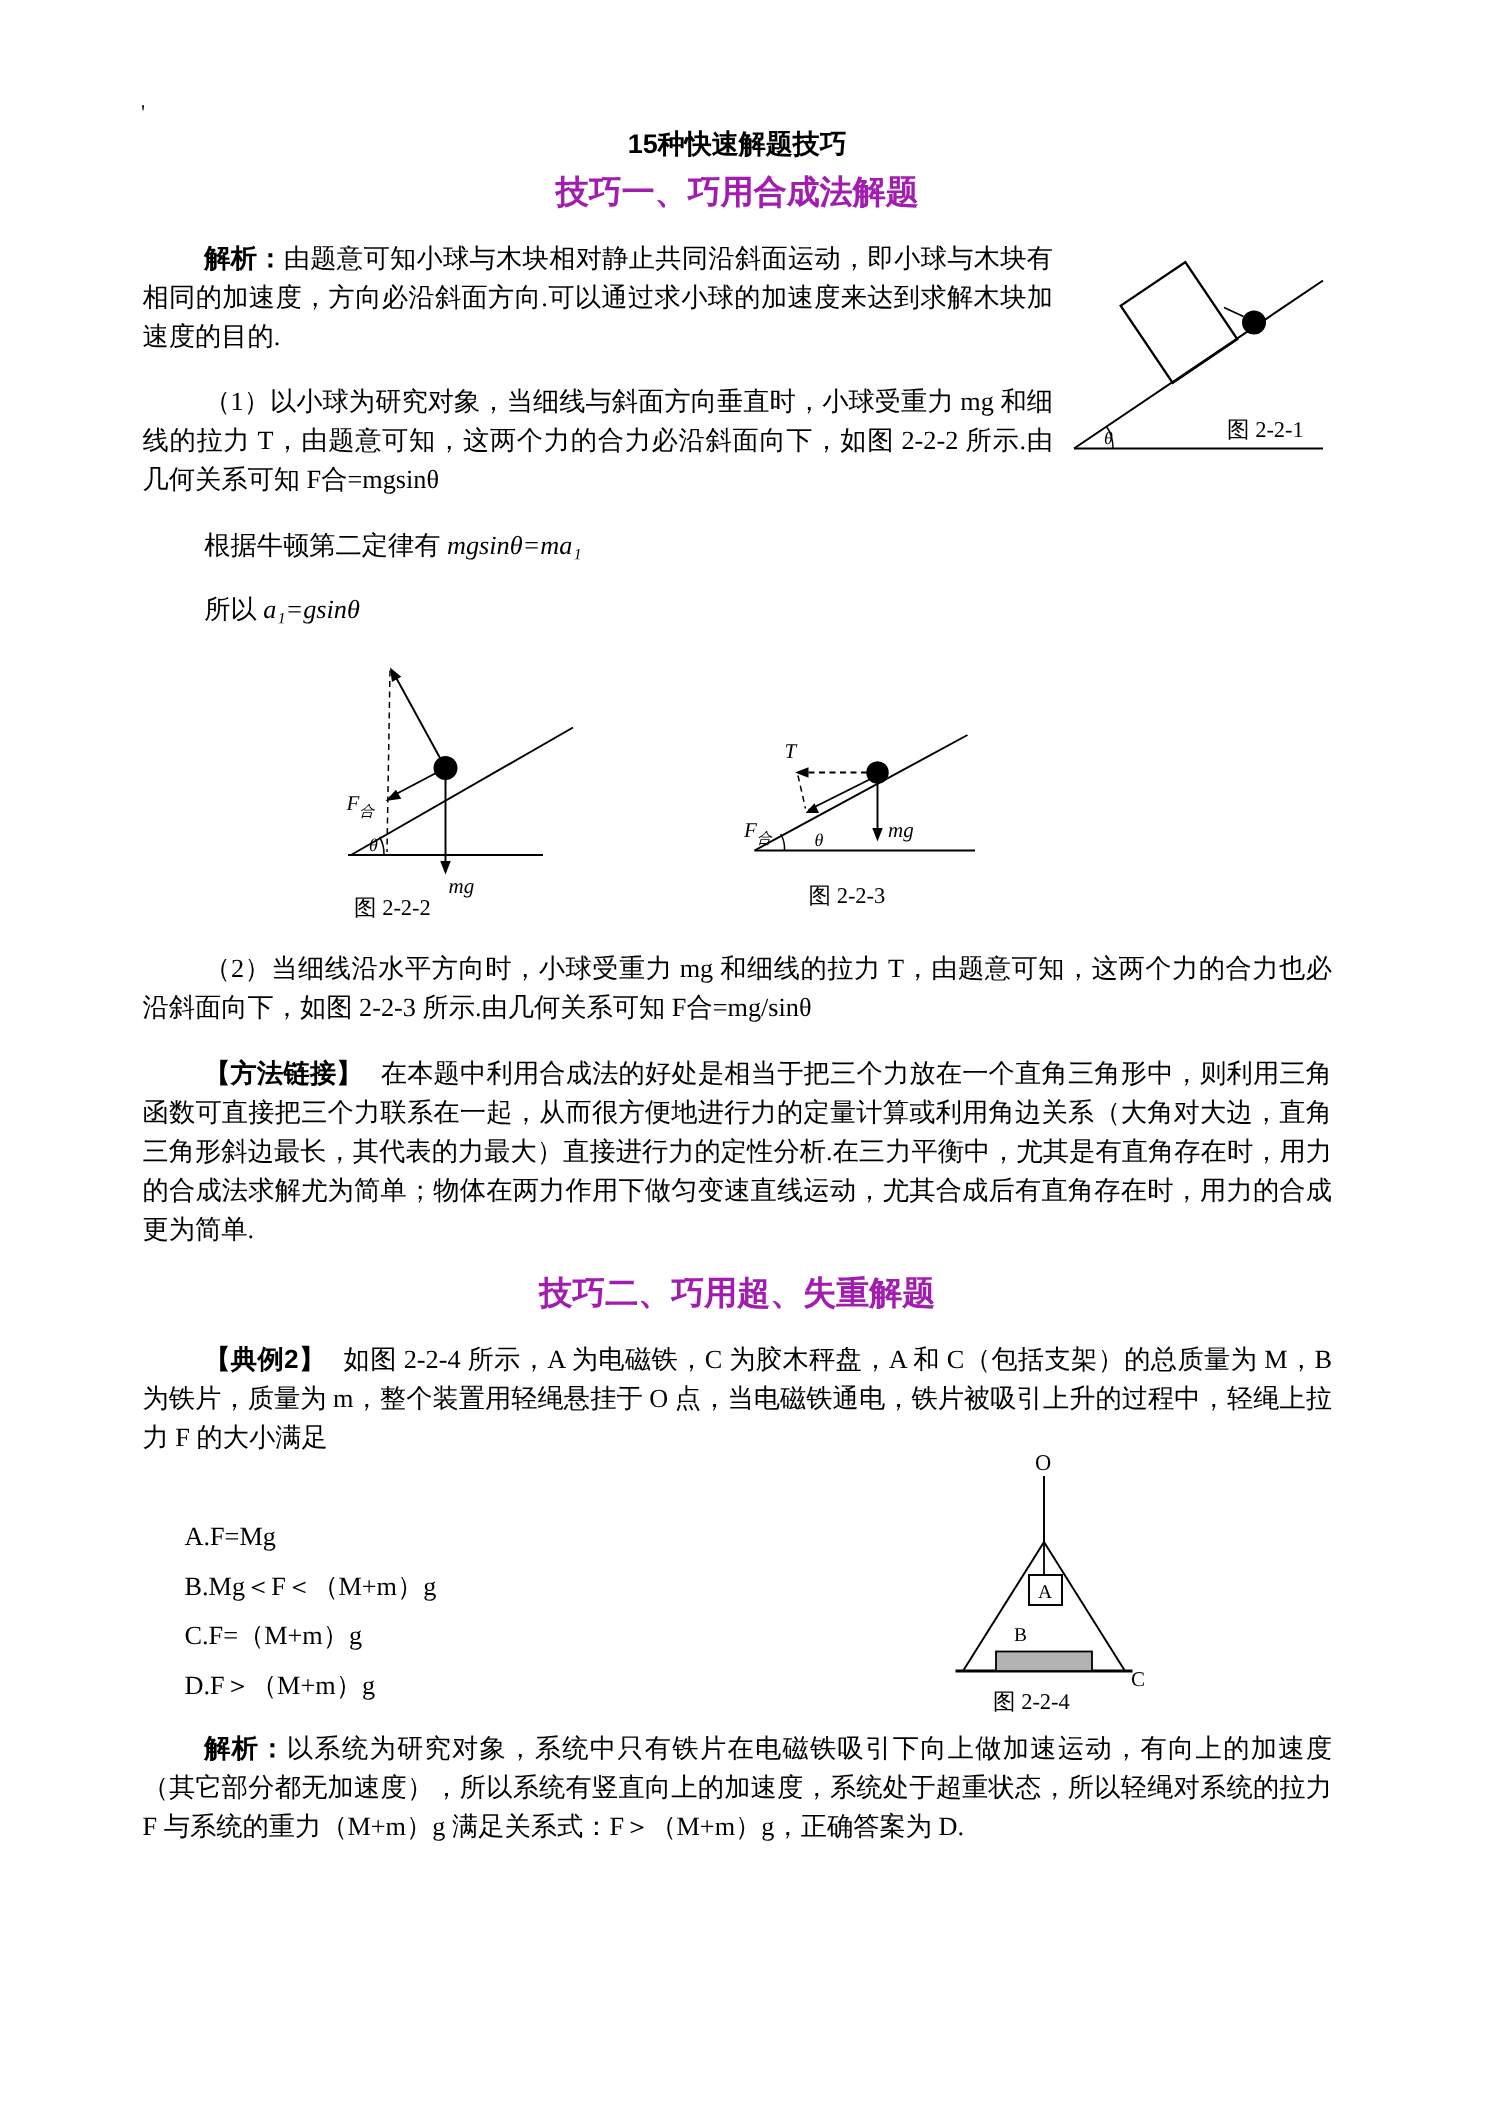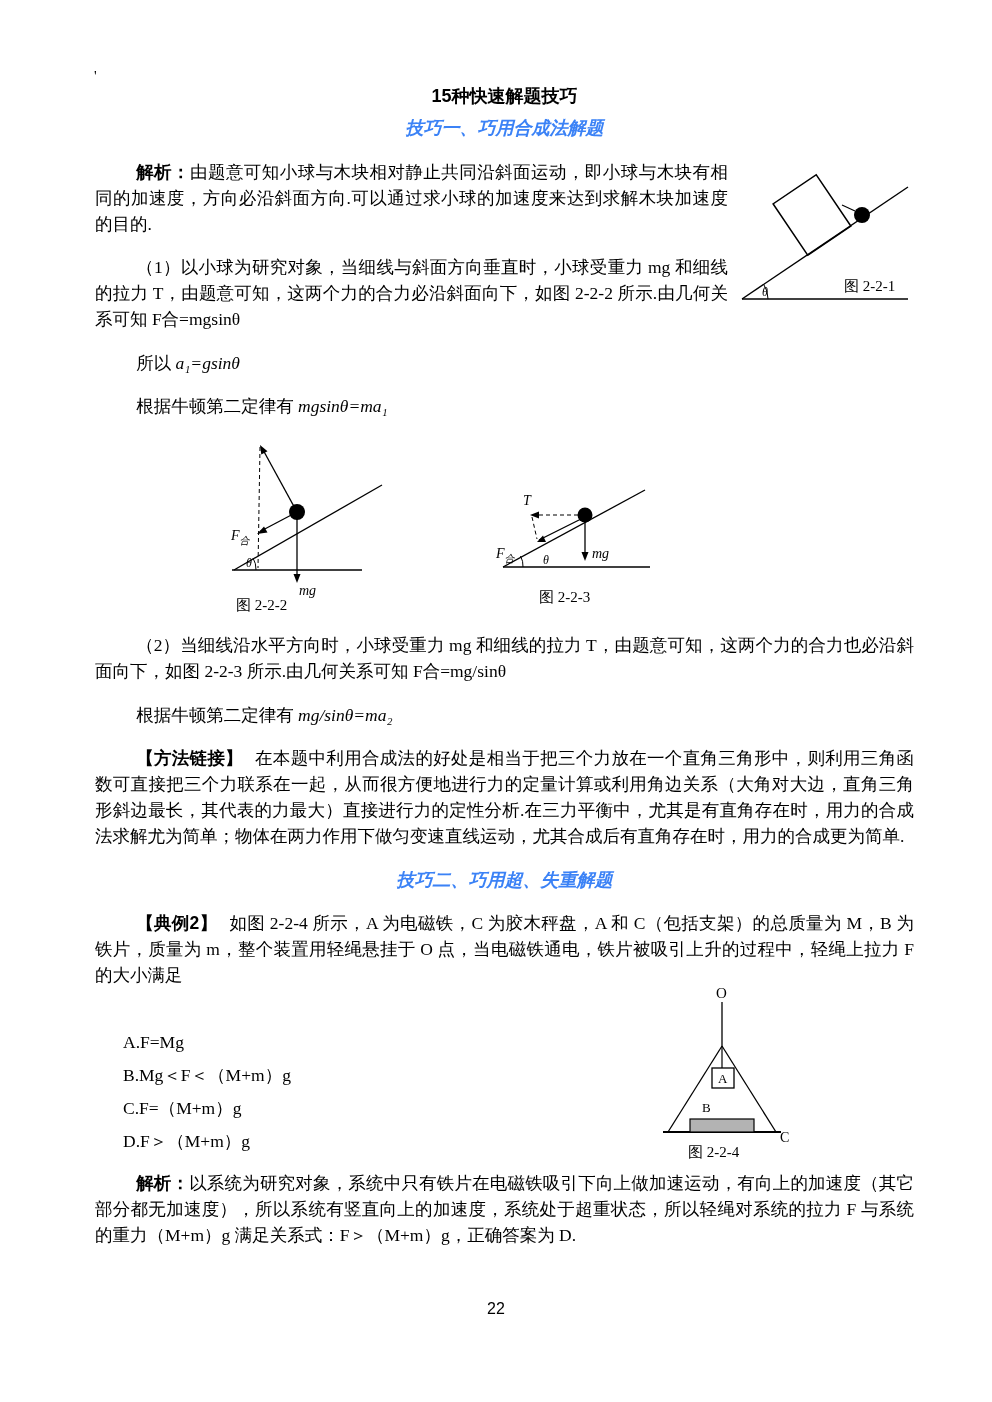--- a/index.html
+++ b/index.html
@@ -1,22 +1,22 @@
 <!DOCTYPE html>
 <html><head>
 <meta charset="utf-8">
 <style>
   html,body{margin:0;padding:0;background:#fff;}
   .page{position:relative;width:992px;height:1402px;background:#fff;overflow:hidden;color:#000;
         font-family:"Liberation Serif","DejaVu Serif",serif;}
-  .content{position:absolute;inset:0;padding:84px 78px 0 95px;font-size:17.5px;line-height:26px;}
+  .content{position:absolute;inset:0;padding:84px 104px 0 95px;font-size:17.5px;line-height:26px;}
   .title{text-align:center;font-family:"Liberation Sans","DejaVu Sans",sans-serif;
          font-weight:700;font-size:18px;line-height:24px;margin-bottom:7px;}
   .h-red{text-align:center;font-family:"Liberation Sans","DejaVu Sans",sans-serif;
-         font-weight:700;font-size:18px;line-height:26px;color:#3b82f6;margin-bottom:2px;font-style:italic;}
+         font-weight:700;font-size:22px;line-height:26px;color:#a21caf;margin-bottom:2px;}
   .h2gap{margin-bottom:4px;}
   .para{text-align:justify;}
   .ind{text-indent:2.35em;}
   .lbl{font-family:"Liberation Sans","DejaVu Sans",sans-serif;font-weight:700;}
   .sp .lbl{margin-right:12px;}
   .fline{padding-left:2.35em;}
   .it{font-style:italic;}
   .fig221{float:right;width:176px;height:146px;margin:0 0 2px 10px;}
   .figrow{display:flex;align-items:flex-end;column-gap:100px;margin:8px 0 2px 135px;clear:both;}
   .optrow{display:flex;justify-content:space-between;margin-top:4px;}
@@ -55,23 +55,23 @@
           <circle cx="124" cy="56" r="8" fill="#000" stroke="none"></circle>
           <text x="24" y="137" font-size="12" font-style="italic">θ</text>
           <text x="106" y="132" font-size="15">图 2-2-1</text>
         </svg>
       </div>
 
       <p class="para ind"><b class="lbl">解析：</b><span>由题意可知小球与木块相对静止共同沿斜面运动，即小球与木块有相同的加速度，方向必沿斜面方向.可以通过求小球的加速度来达到求解木块加速度的目的.</span></p>
 
       <p class="para ind">（1）以小球为研究对象，当细线与斜面方向垂直时，小球受重力 mg 和细线的拉力 T，由题意可知，这两个力的合力必沿斜面向下，如图 2-2-2 所示.由几何关系可知 F合=mgsinθ</p>
 
+      <p class="fline"><span>根据牛顿第二定律有 </span><span class="it">mgsinθ=ma₁</span></p>
+
       <p class="fline"><span>所以 </span><span class="it">a₁=gsinθ</span></p>
-
-      <p class="fline"><span>根据牛顿第二定律有 </span><span class="it">mgsinθ=ma₁</span></p>
     </div>
 
     <div class="figrow">
 
       <div>
         <svg width="165" height="178" viewBox="0 0 165 178">
           <line x1="2" y1="133" x2="132" y2="133" stroke-width="1.3"></line>
           <line x1="4" y1="133" x2="152" y2="48" stroke-width="1.3"></line>
           <path d="M 26,133 A 22,22 0 0 0 23,121" fill="none" stroke-width="1"></path>
           <g>
@@ -118,21 +118,20 @@
           <text x="1" y="73" font-size="14" font-style="italic"><tspan>F</tspan><tspan dy="4" font-size="10">合</tspan></text>
           <text x="48" y="79" font-size="12" font-style="italic">θ</text>
           <text x="97" y="73" font-size="14" font-style="italic">mg</text>
           <text x="44" y="117" font-size="15">图 2-2-3</text>
         </svg>
       </div>
     </div>
 
     <p class="para ind">（2）当细线沿水平方向时，小球受重力 mg 和细线的拉力 T，由题意可知，这两个力的合力也必沿斜面向下，如图 2-2-3 所示.由几何关系可知 F合=mg/sinθ</p>
 
-    <p class="fline"><span>根据牛顿第二定律有 </span><span class="it">mg/sinθ=ma₂</span></p>
 
 
     <p class="para ind sp"><b class="lbl">【方法链接】</b><span>在本题中利用合成法的好处是相当于把三个力放在一个直角三角形中，则利用三角函数可直接把三个力联系在一起，从而很方便地进行力的定量计算或利用角边关系（大角对大边，直角三角形斜边最长，其代表的力最大）直接进行力的定性分析.在三力平衡中，尤其是有直角存在时，用力的合成法求解尤为简单；物体在两力作用下做匀变速直线运动，尤其合成后有直角存在时，用力的合成更为简单.</span></p>
 
     <div class="h-red h2gap">技巧二、巧用超、失重解题</div>
 
     <p class="para ind sp"><b class="lbl">【典例2】</b><span>如图 2-2-4 所示，A 为电磁铁，C 为胶木秤盘，A 和 C（包括支架）的总质量为 M，B 为铁片，质量为 m，整个装置用轻绳悬挂于 O 点，当电磁铁通电，铁片被吸引上升的过程中，轻绳上拉力 F 的大小满足</span></p>
 
     <div class="optrow">
       <div class="options">
@@ -157,14 +156,13 @@
           <text x="120" y="158" font-size="14">C</text>
           <text x="28" y="173" font-size="15">图 2-2-4</text>
         </svg>
       </div>
     </div>
 
     <p class="para ind an2"><b class="lbl">解析：</b><span>以系统为研究对象，系统中只有铁片在电磁铁吸引下向上做加速运动，有向上的加速度（其它部分都无加速度），所以系统有竖直向上的加速度，系统处于超重状态，所以轻绳对系统的拉力 F 与系统的重力（M+m）g 满足关系式：F＞（M+m）g，正确答案为 D.</span></p>
 
   </div>
 
-  <div class="pagenum">22</div>
 </div>
 
 </body></html>

